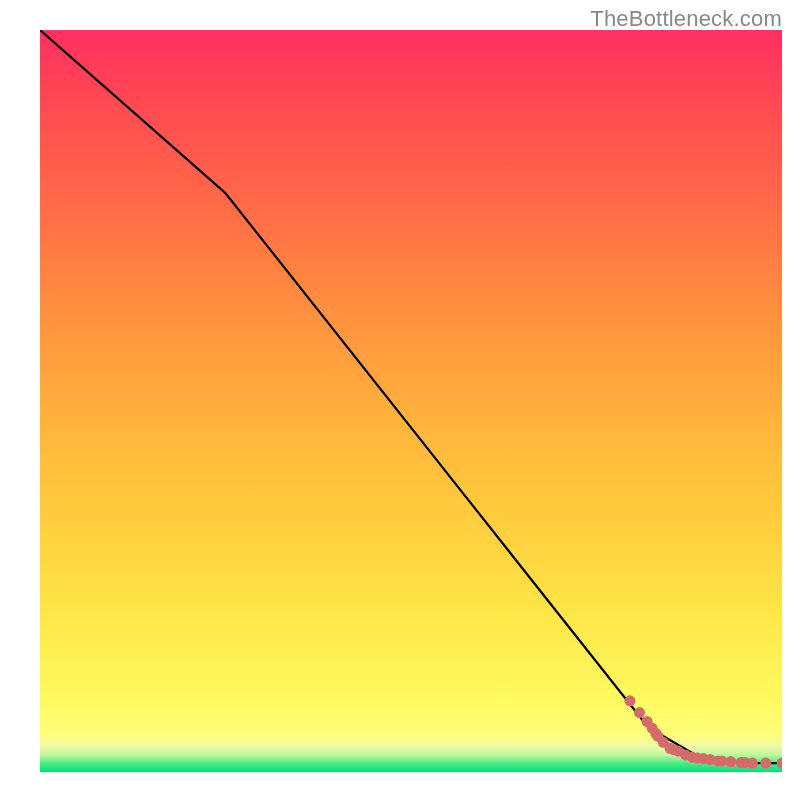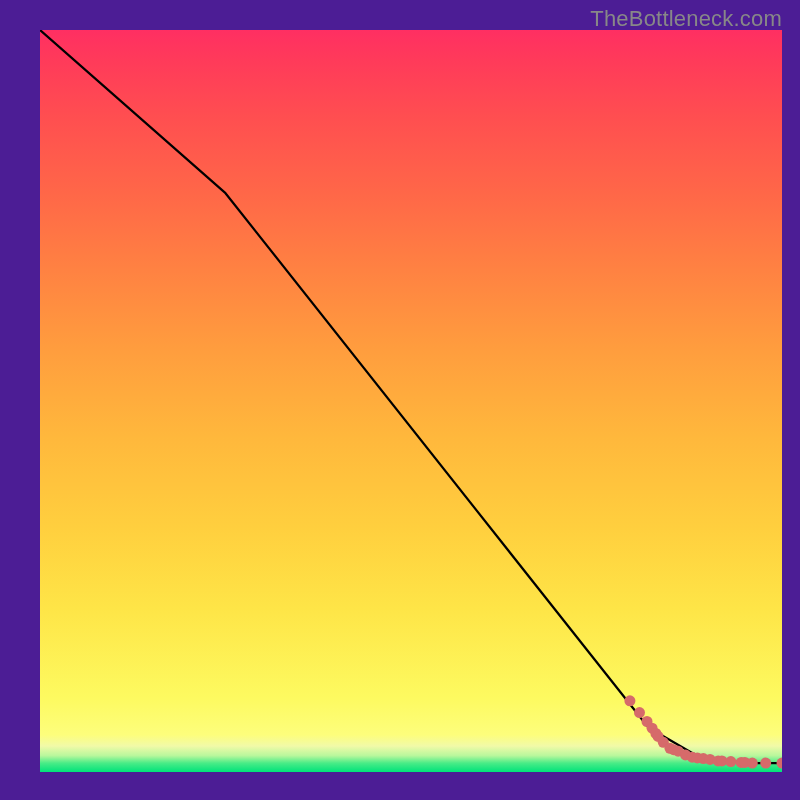--- a/index.html
+++ b/index.html
@@ -7,21 +7,21 @@
     padding: 0;
     width: 800px;
     height: 800px;
     background: #000;
     font-family: Arial, Helvetica, sans-serif;
   }
   .frame {
     position: relative;
     width: 800px;
     height: 800px;
-    background: #4c1d95;
+    background: #ffffff;
   }
   .plot-area {
     position: absolute;
     left: 40px;
     top: 30px;
     width: 742px;
     height: 742px;
     
     background: linear-gradient(
       to top,

